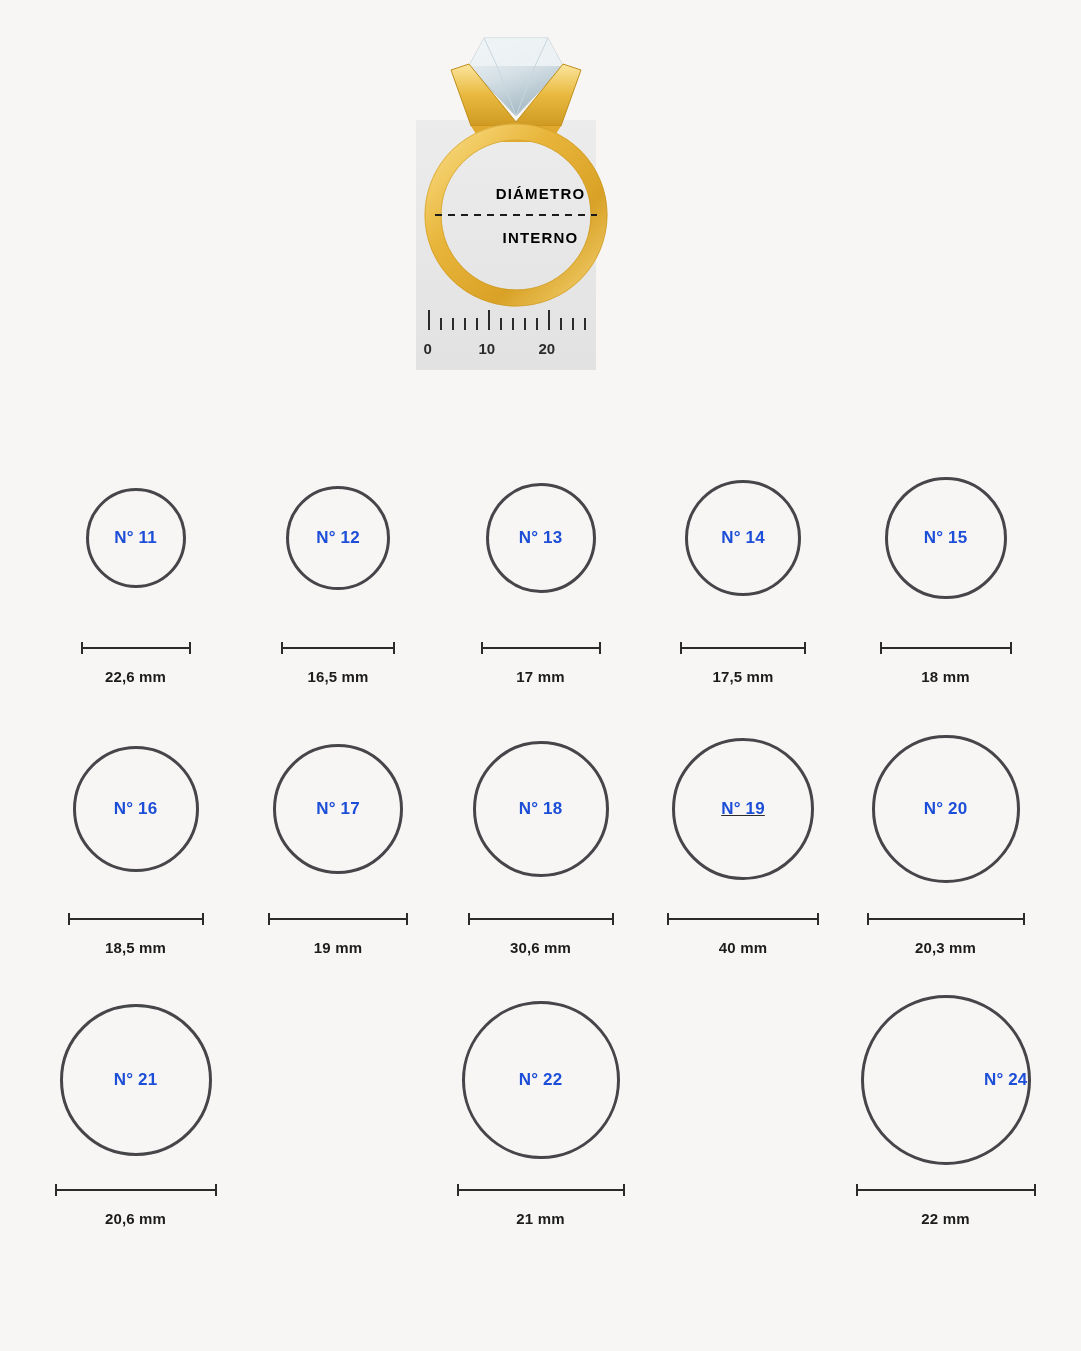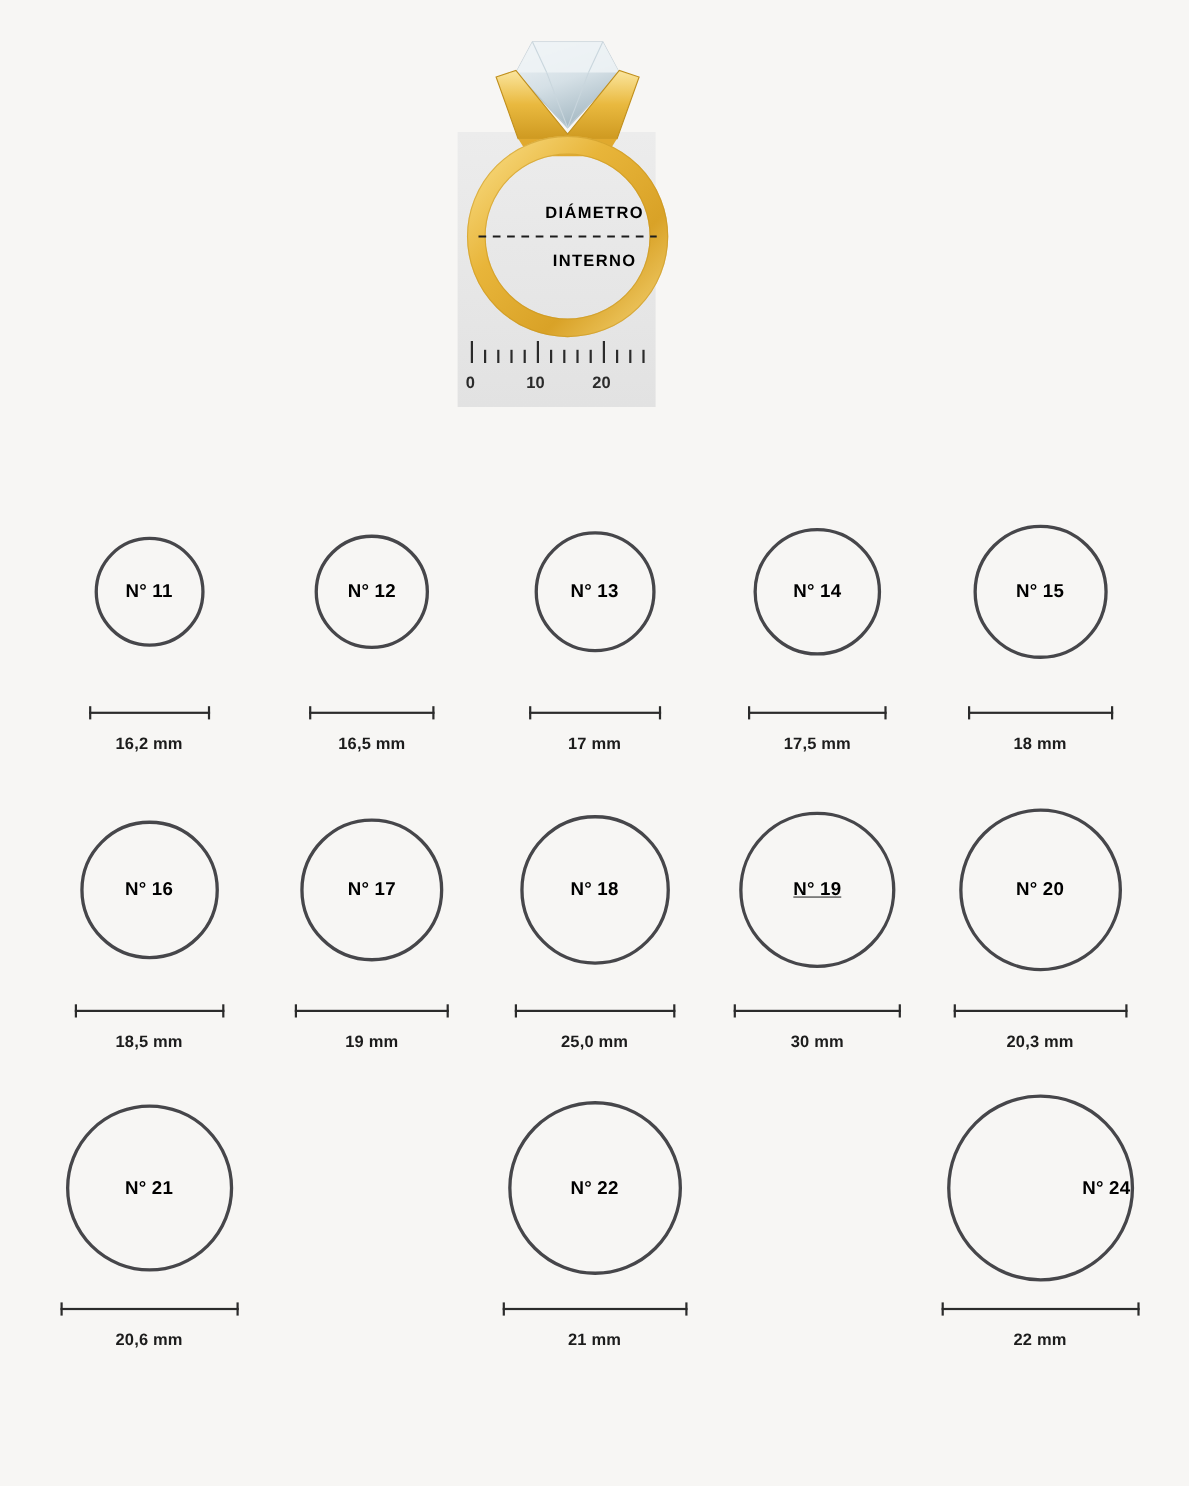--- a/index.html
+++ b/index.html
@@ -76,21 +76,21 @@
     border-radius: 50%;
     display: flex;
     align-items: center;
     justify-content: center;
     box-sizing: border-box;
     background: transparent;
   }
   .circle span {
     font-size: 17px;
     font-weight: 700;
-    color: #000000;
+    color: #1d4ed8;
     letter-spacing: 0.01em;
     white-space: nowrap;
   }
   .measure {
     margin-top: 14px;
     position: relative;
     height: 12px;
   }
   .measure .bar {
     position: absolute;
@@ -208,21 +208,21 @@
         <div class="circle-wrap">
           <div class="circle" style="width: 100px; height: 100px;">
             <span>N° 11</span>
           </div>
         </div>
         <div class="measure" style="width: 110px;">
           <div class="bar" style="width:110px"></div>
           <div class="cap left"></div>
           <div class="cap right"></div>
         </div>
-        <div class="mm">16,2 mm</div>
+        <div class="mm">22,6 mm</div>
       </div>
       <div class="cell">
         <div class="circle-wrap">
           <div class="circle" style="width: 104px; height: 104px;">
             <span>N° 12</span>
           </div>
         </div>
         <div class="measure" style="width: 114px;">
           <div class="bar" style="width:114px"></div>
           <div class="cap left"></div>
@@ -301,34 +301,34 @@
         <div class="circle-wrap">
           <div class="circle" style="width: 136px; height: 136px;">
             <span>N° 18</span>
           </div>
         </div>
         <div class="measure" style="width: 146px;">
           <div class="bar" style="width:146px"></div>
           <div class="cap left"></div>
           <div class="cap right"></div>
         </div>
-        <div class="mm">25,0 mm</div>
+        <div class="mm">30,6 mm</div>
       </div>
       <div class="cell">
         <div class="circle-wrap">
           <div class="circle" style="width: 142px; height: 142px; text-decoration: underline;">
             <span>N° 19</span>
           </div>
         </div>
         <div class="measure" style="width: 152px;">
           <div class="bar" style="width:152px"></div>
           <div class="cap left"></div>
           <div class="cap right"></div>
         </div>
-        <div class="mm">30 mm</div>
+        <div class="mm">40 mm</div>
       </div>
       <div class="cell">
         <div class="circle-wrap">
           <div class="circle" style="width: 148px; height: 148px;">
             <span>N° 20</span>
           </div>
         </div>
         <div class="measure" style="width: 158px;">
           <div class="bar" style="width:158px"></div>
           <div class="cap left"></div>

